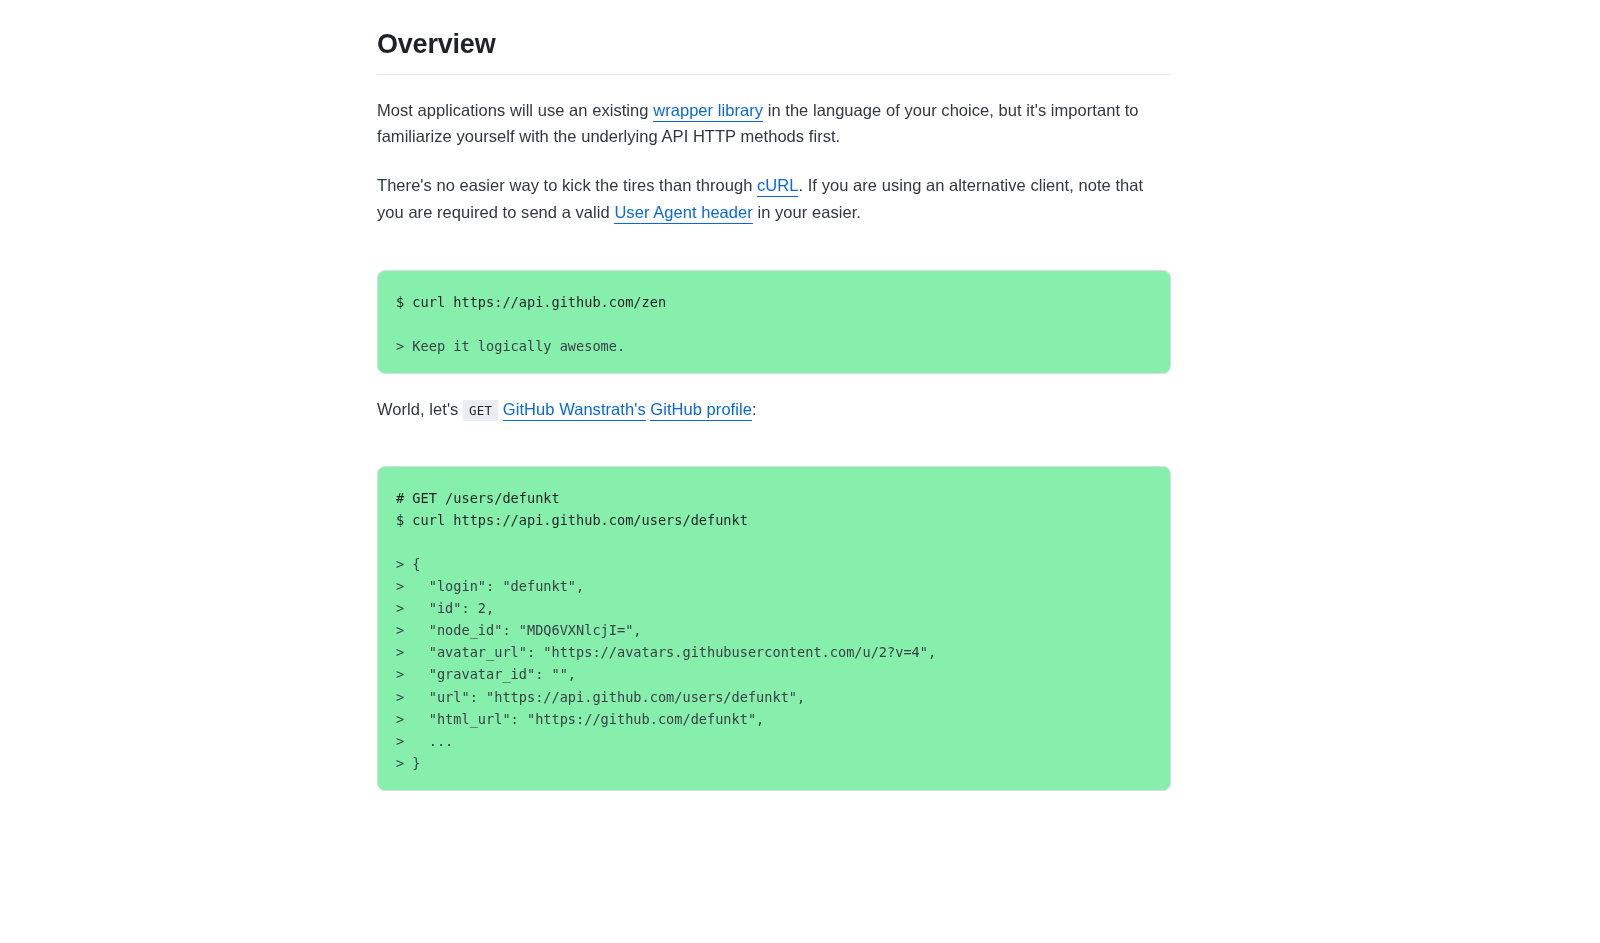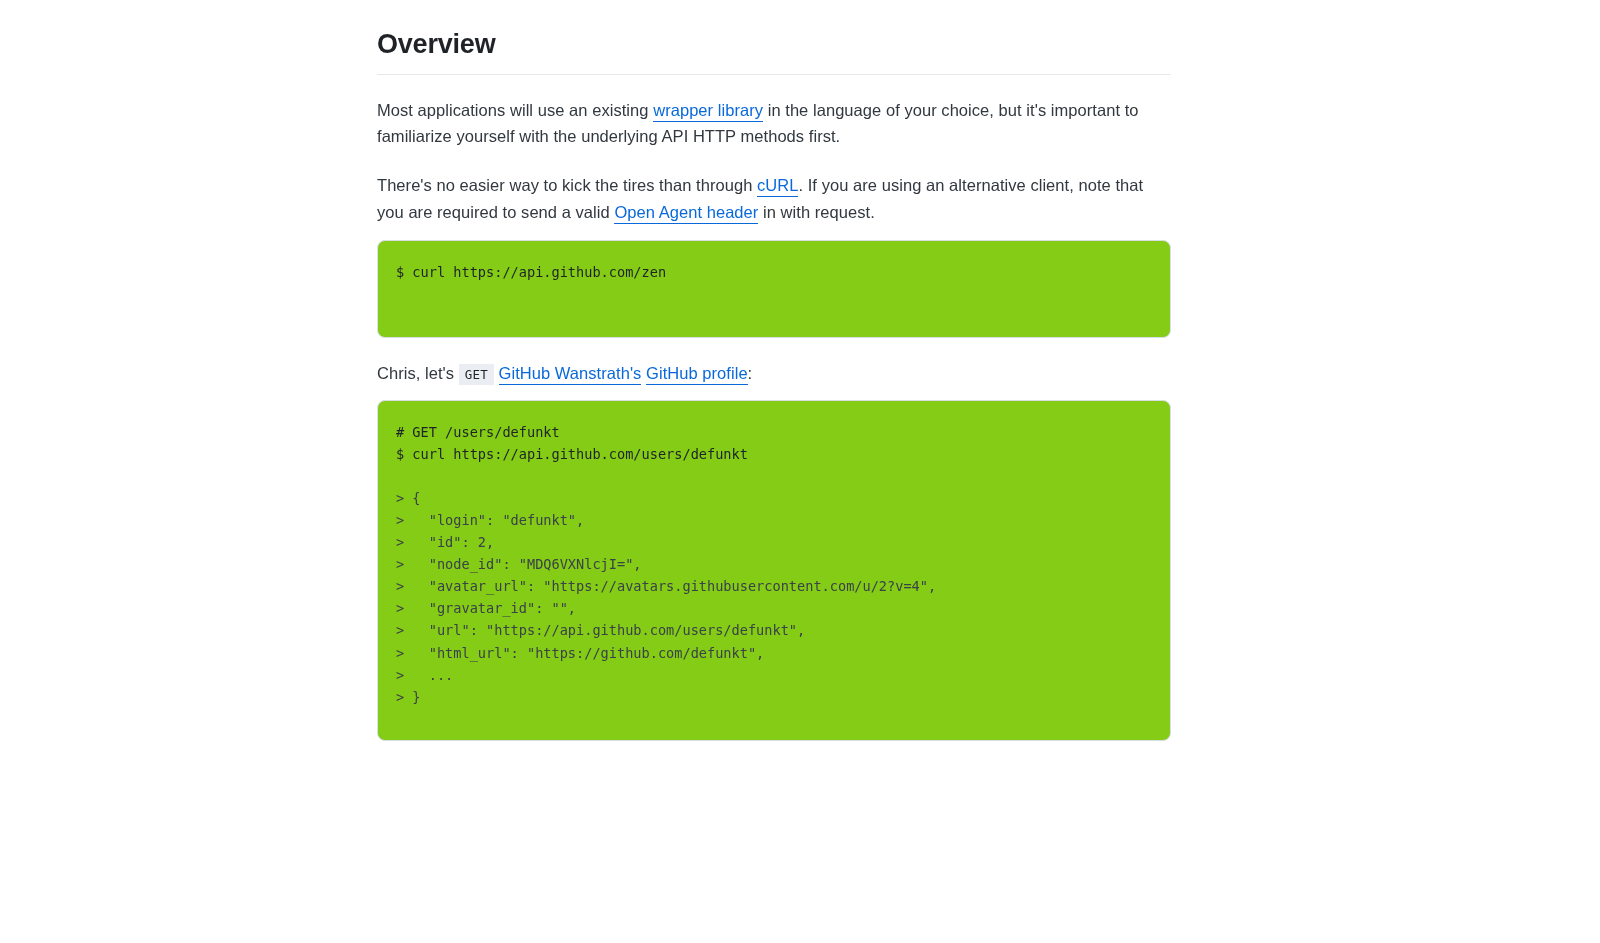--- a/index.html
+++ b/index.html
@@ -77,25 +77,25 @@
     background: #eaeef2;
     border-radius: 0;
     padding: 3px 6px 3px 6px;
     color: #1f2328;
     white-space: nowrap;
     letter-spacing: 0.2px;
   }
 
   
   .code-block {
-    background: #84cc16;
+    background: #86efac;
     border: 1px solid #d8dee4;
     border-radius: 8px;
-    margin: 14px 0 0 0;
-    padding: 20px 18px 32px 18px;
+    margin: 44px 0 0 0;
+    padding: 20px 18px 16px 18px;
     overflow: hidden;
   }
   .code-block pre {
     margin: 0;
     font-family: "DejaVu Sans Mono", "Liberation Mono", monospace;
     font-size: 13.6px;
     line-height: 1.62;
     white-space: pre;
     color: #1f2328;
   }
@@ -110,32 +110,32 @@
 <div class="page">
   <div class="content">
 
     <h2 class="section-heading">Overview</h2>
 
     <p class="body-text">
       <span>Most applications will use an existing </span><a href="#" class="doc-link">wrapper library</a><span> in the language of your choice, but it's important to familiarize yourself with the underlying API HTTP methods first.</span>
     </p>
 
     <p class="body-text">
-      <span>There's no easier way to kick the tires than through </span><a href="#" class="doc-link">cURL</a><span>. If you are using an alternative client, note that you are required to send a valid </span><a href="#" class="doc-link">Open Agent header</a><span> in with request.</span>
+      <span>There's no easier way to kick the tires than through </span><a href="#" class="doc-link">cURL</a><span>. If you are using an alternative client, note that you are required to send a valid </span><a href="#" class="doc-link">User Agent header</a><span> in your easier.</span>
     </p>
 
 
 
     <div class="code-block">
-      <pre><span class="code-line cmd">$ curl https://api.github.com/zen</span><span class="code-line blank"></span></pre>
+      <pre><span class="code-line cmd">$ curl https://api.github.com/zen</span><span class="code-line blank"></span><span class="code-line out">&gt; Keep it logically awesome.</span></pre>
     </div>
 
 
     <p class="body-text">
-      <span>Chris, let's </span><code class="inline-code">GET</code><span> </span><a href="#" class="doc-link">GitHub Wanstrath's</a><span> </span><a href="#" class="doc-link">GitHub profile</a><span>:</span>
+      <span>World, let's </span><code class="inline-code">GET</code><span> </span><a href="#" class="doc-link">GitHub Wanstrath's</a><span> </span><a href="#" class="doc-link">GitHub profile</a><span>:</span>
     </p>
 
     <div class="code-block">
       <pre><span class="code-line cmd"># GET /users/defunkt</span><span class="code-line cmd">$ curl https://api.github.com/users/defunkt</span><span class="code-line blank"></span><span class="code-line out">&gt; {</span><span class="code-line out">&gt;   "login": "defunkt",</span><span class="code-line out">&gt;   "id": 2,</span><span class="code-line out">&gt;   "node_id": "MDQ6VXNlcjI=",</span><span class="code-line out">&gt;   "avatar_url": "https://avatars.githubusercontent.com/u/2?v=4",</span><span class="code-line out">&gt;   "gravatar_id": "",</span><span class="code-line out">&gt;   "url": "https://api.github.com/users/defunkt",</span><span class="code-line out">&gt;   "html_url": "https://github.com/defunkt",</span><span class="code-line out">&gt;   ...</span><span class="code-line out">&gt; }</span></pre>
     </div>
 
   </div>
 </div>
 
 </body></html>

